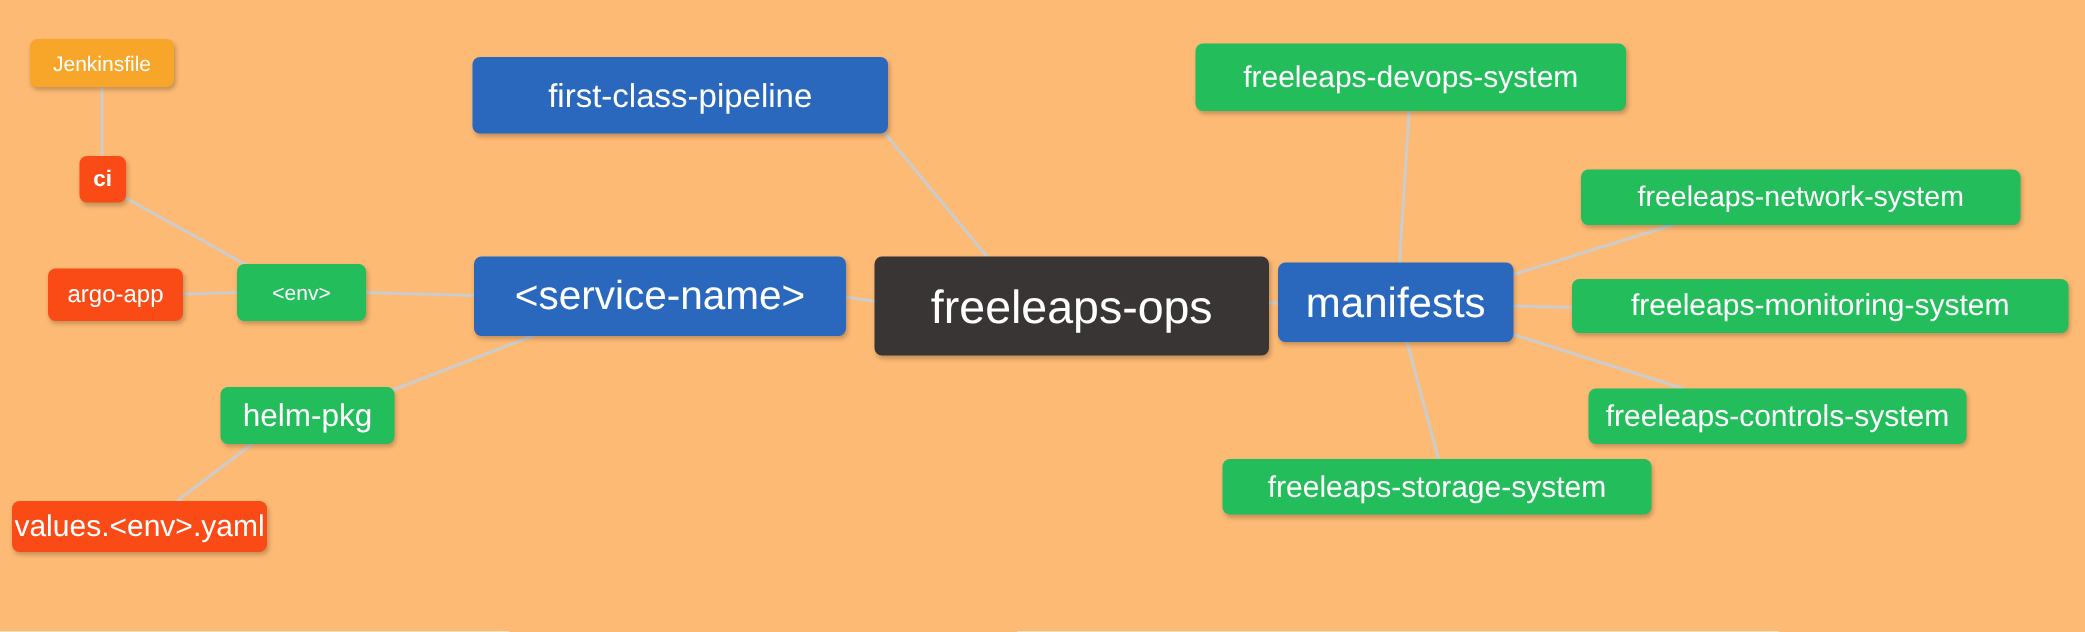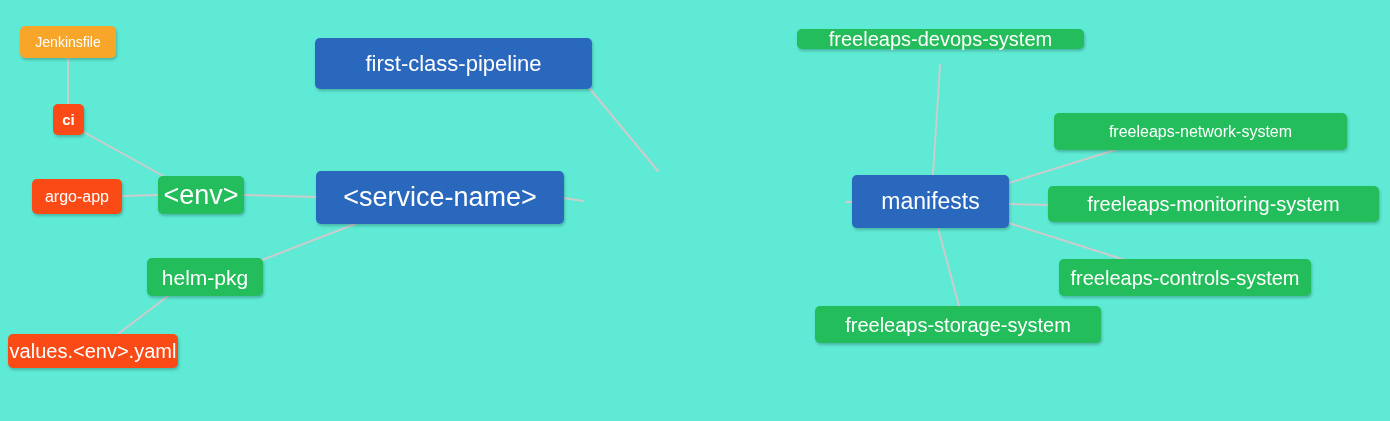--- a/index.html
+++ b/index.html
@@ -5,21 +5,21 @@
   html, body {
     margin: 0;
     padding: 0;
     background: #ffffff;
     font-family: "Liberation Sans", sans-serif;
   }
   .canvas {
     position: relative;
     width: 1390px;
     height: 421px;
-    background: #5eead4;
+    background: #fdba74;
     overflow: hidden;
   }
   svg.edge-layer {
     position: absolute;
     left: 0; top: 0;
     width: 1390px; height: 421px;
   }
   svg.edge-layer line {
     stroke: var(--edge, #cccccc);
     stroke-width: 2;
@@ -40,29 +40,29 @@
   }
   .node.blue   { background: var(--blue,   #2a68be); }
   .node.green  { background: var(--green,  #23bd5b); }
   .node.orange { background: var(--orange, #fa4b17); }
   .node.amber  { background: var(--amber,  #f8a62a); }
   .node.dark   { background: var(--dark,   #3a3535); }
 
   #n-jenkinsfile { left: 20px;   top: 26px;  width: 96px;  height: 32px; font-size: 14px; }
   #n-ci          { left: 53px;   top: 104px; width: 31px;  height: 31px; font-size: 15px; font-weight: bold; }
   #n-argo-app    { left: 32px;   top: 179px; width: 90px;  height: 35px; font-size: 16px; }
-  #n-env         { left: 158px;  top: 176px; width: 86px;  height: 38px; font-size: 27px; }
+  #n-env         { left: 158px;  top: 176px; width: 86px;  height: 38px; font-size: 14px; }
   #n-helm-pkg    { left: 147px;  top: 258px; width: 116px; height: 38px; font-size: 21px; }
   #n-values      { left: 8px;    top: 334px; width: 170px; height: 34px; font-size: 20px; }
   #n-fcp         { left: 315px;  top: 38px;  width: 277px; height: 51px; font-size: 22px; }
   #n-service     { left: 316px;  top: 171px; width: 248px; height: 53px; font-size: 27px; }
   #n-root        { left: 583px;  top: 171px; width: 263px; height: 66px; font-size: 31px; }
-  #n-manifests   { left: 852px;  top: 175px; width: 157px; height: 53px; font-size: 23px; }
-  #n-devops      { left: 797px;  top: 29px;  width: 287px; height: 20px; font-size: 20px; }
-  #n-network     { left: 1054px; top: 113px; width: 293px; height: 37px; font-size: 16px; }
+  #n-manifests   { left: 852px;  top: 175px; width: 157px; height: 53px; font-size: 28px; }
+  #n-devops      { left: 797px;  top: 29px;  width: 287px; height: 45px; font-size: 20px; }
+  #n-network     { left: 1054px; top: 113px; width: 293px; height: 37px; font-size: 19px; }
   #n-monitoring  { left: 1048px; top: 186px; width: 331px; height: 36px; font-size: 20px; }
   #n-controls    { left: 1059px; top: 259px; width: 252px; height: 37px; font-size: 20px; }
   #n-storage     { left: 815px;  top: 306px; width: 286px; height: 37px; font-size: 20px; }
 </style>
 </head>
 <body>
 
 <div class="canvas">
 
   <svg class="edge-layer" viewBox="0 0 1390 421" aria-hidden="true">
@@ -83,20 +83,21 @@
   </svg>
 
   <div class="node amber" id="n-jenkinsfile">Jenkinsfile</div>
   <div class="node orange" id="n-ci">ci</div>
   <div class="node orange" id="n-argo-app">argo-app</div>
   <div class="node green" id="n-env">&lt;env&gt;</div>
   <div class="node green" id="n-helm-pkg">helm-pkg</div>
   <div class="node orange" id="n-values">values.&lt;env&gt;.yaml</div>
   <div class="node blue" id="n-fcp">first-class-pipeline</div>
   <div class="node blue" id="n-service">&lt;service-name&gt;</div>
+  <div class="node dark" id="n-root">freeleaps-ops</div>
   <div class="node blue" id="n-manifests">manifests</div>
   <div class="node green" id="n-devops">freeleaps-devops-system</div>
   <div class="node green" id="n-network">freeleaps-network-system</div>
   <div class="node green" id="n-monitoring">freeleaps-monitoring-system</div>
   <div class="node green" id="n-controls">freeleaps-controls-system</div>
   <div class="node green" id="n-storage">freeleaps-storage-system</div>
 
 </div>
 
 </body></html>

